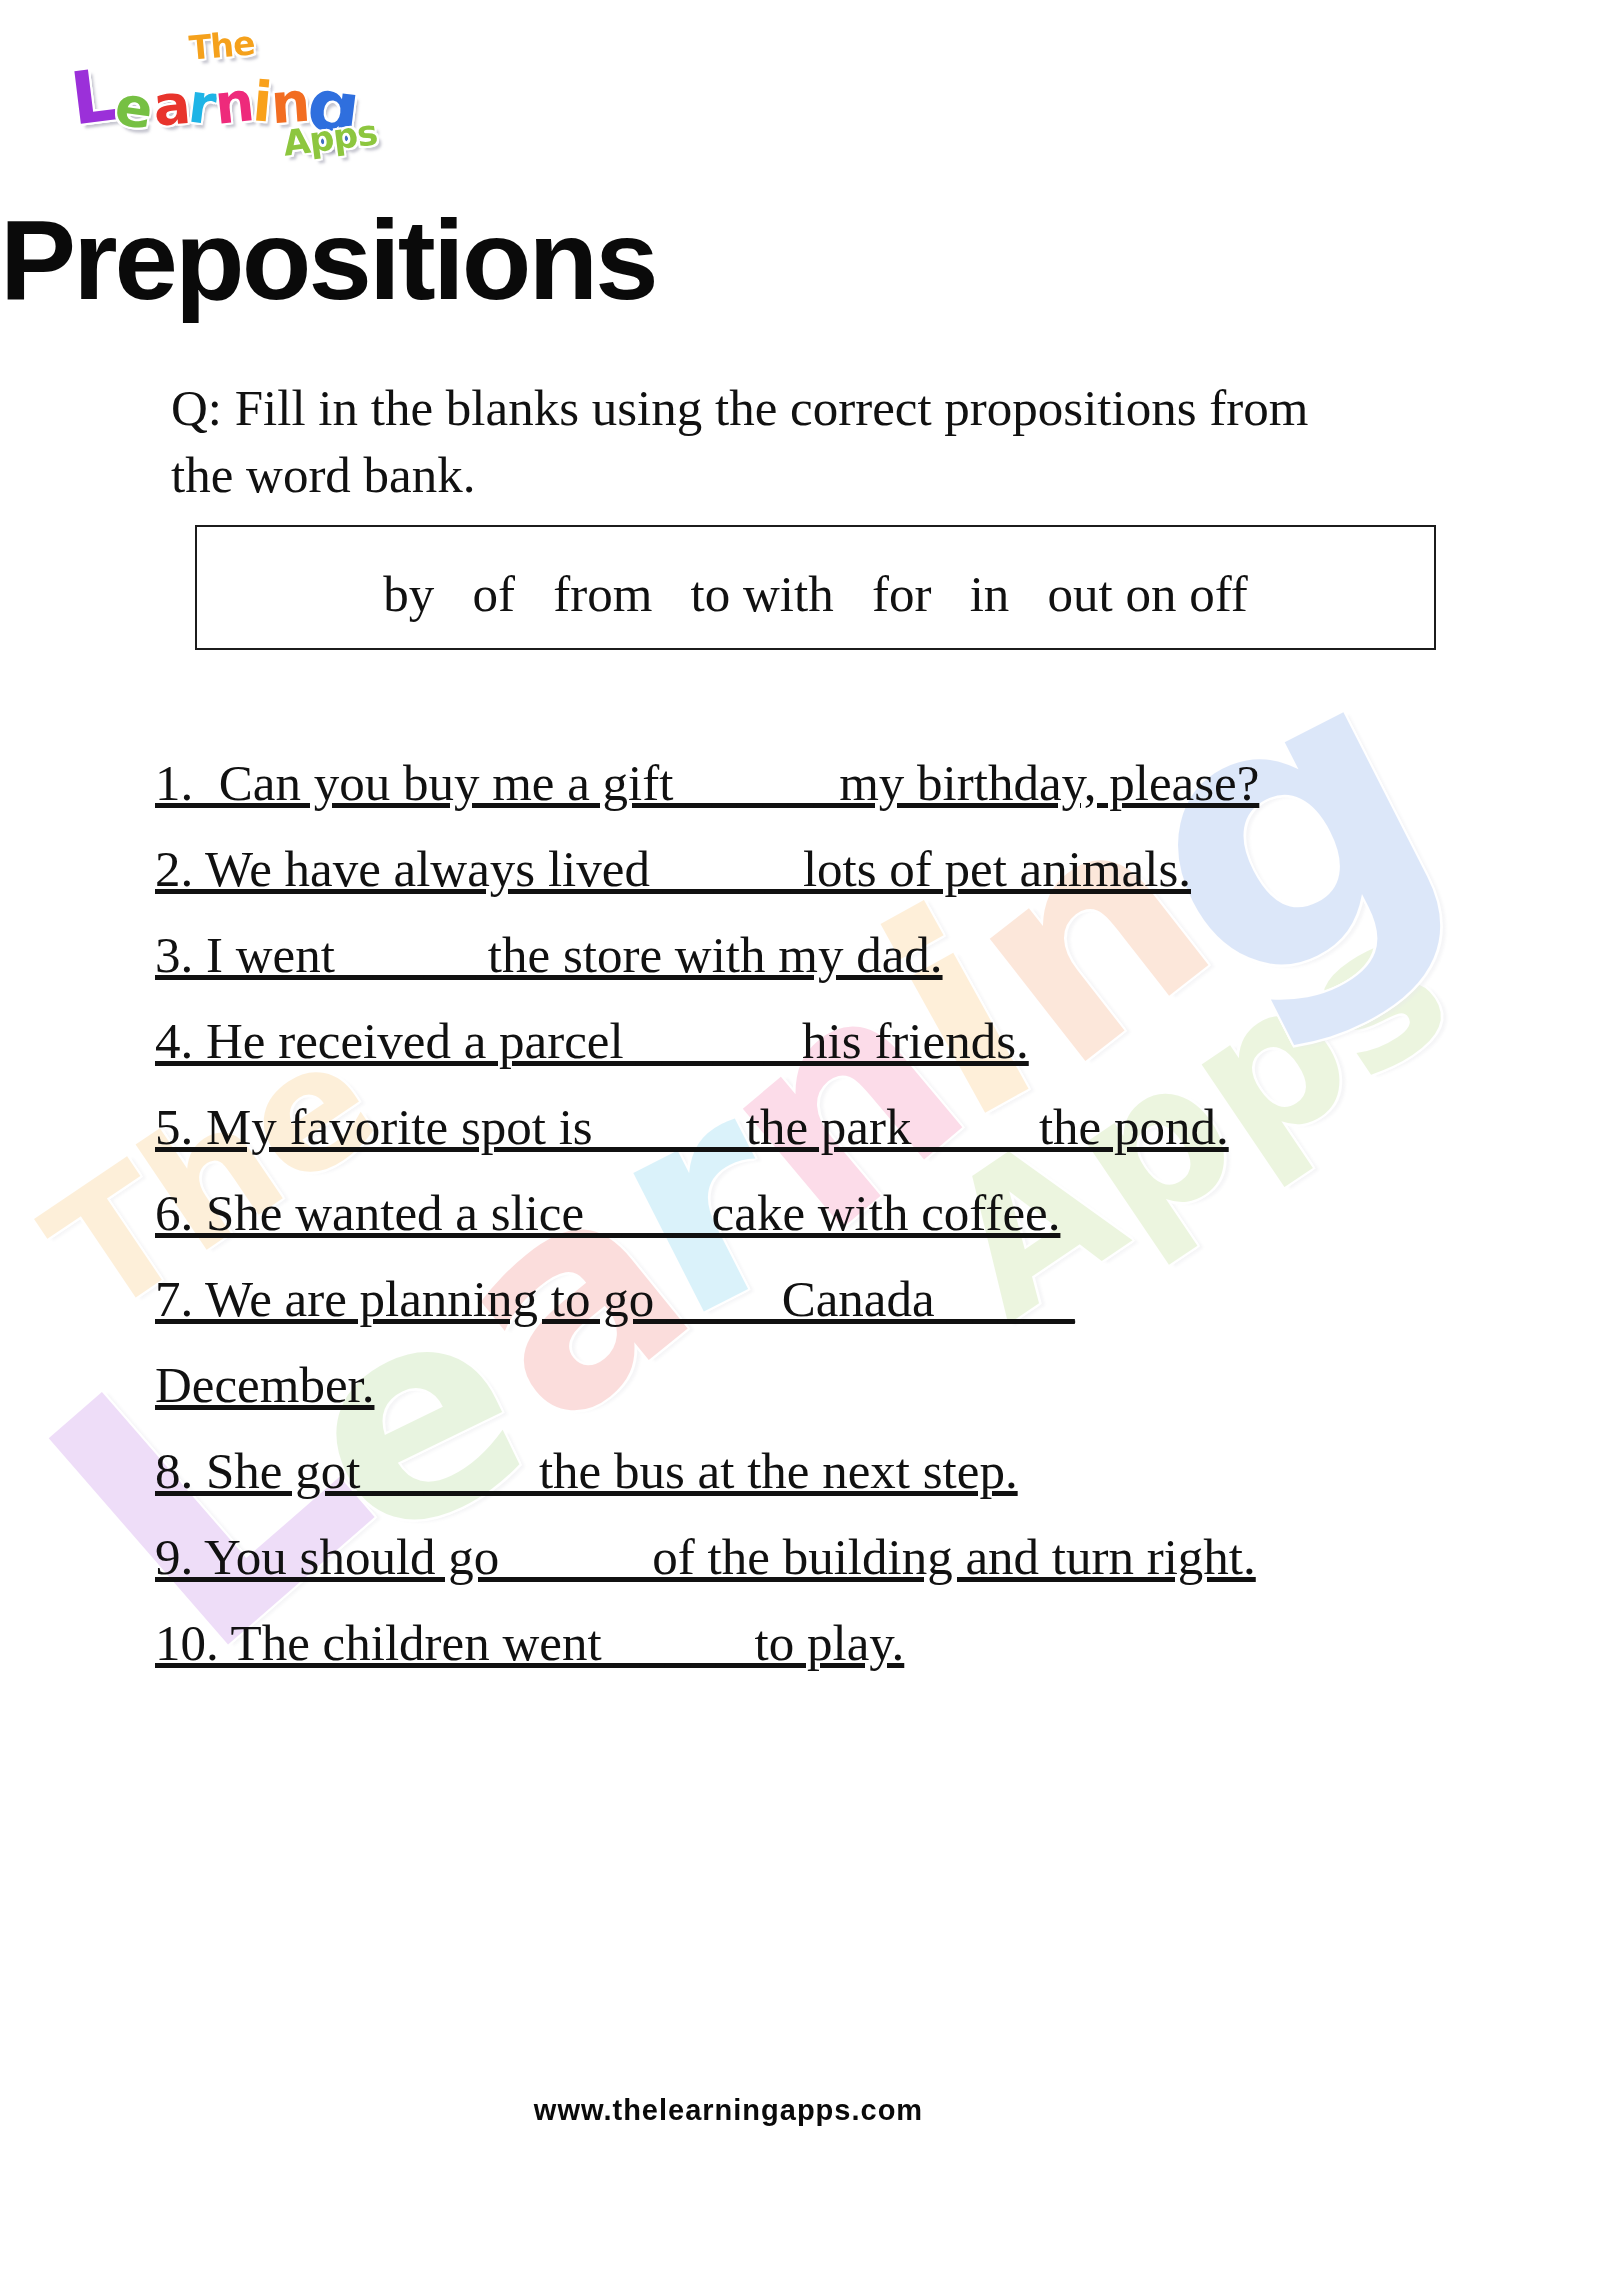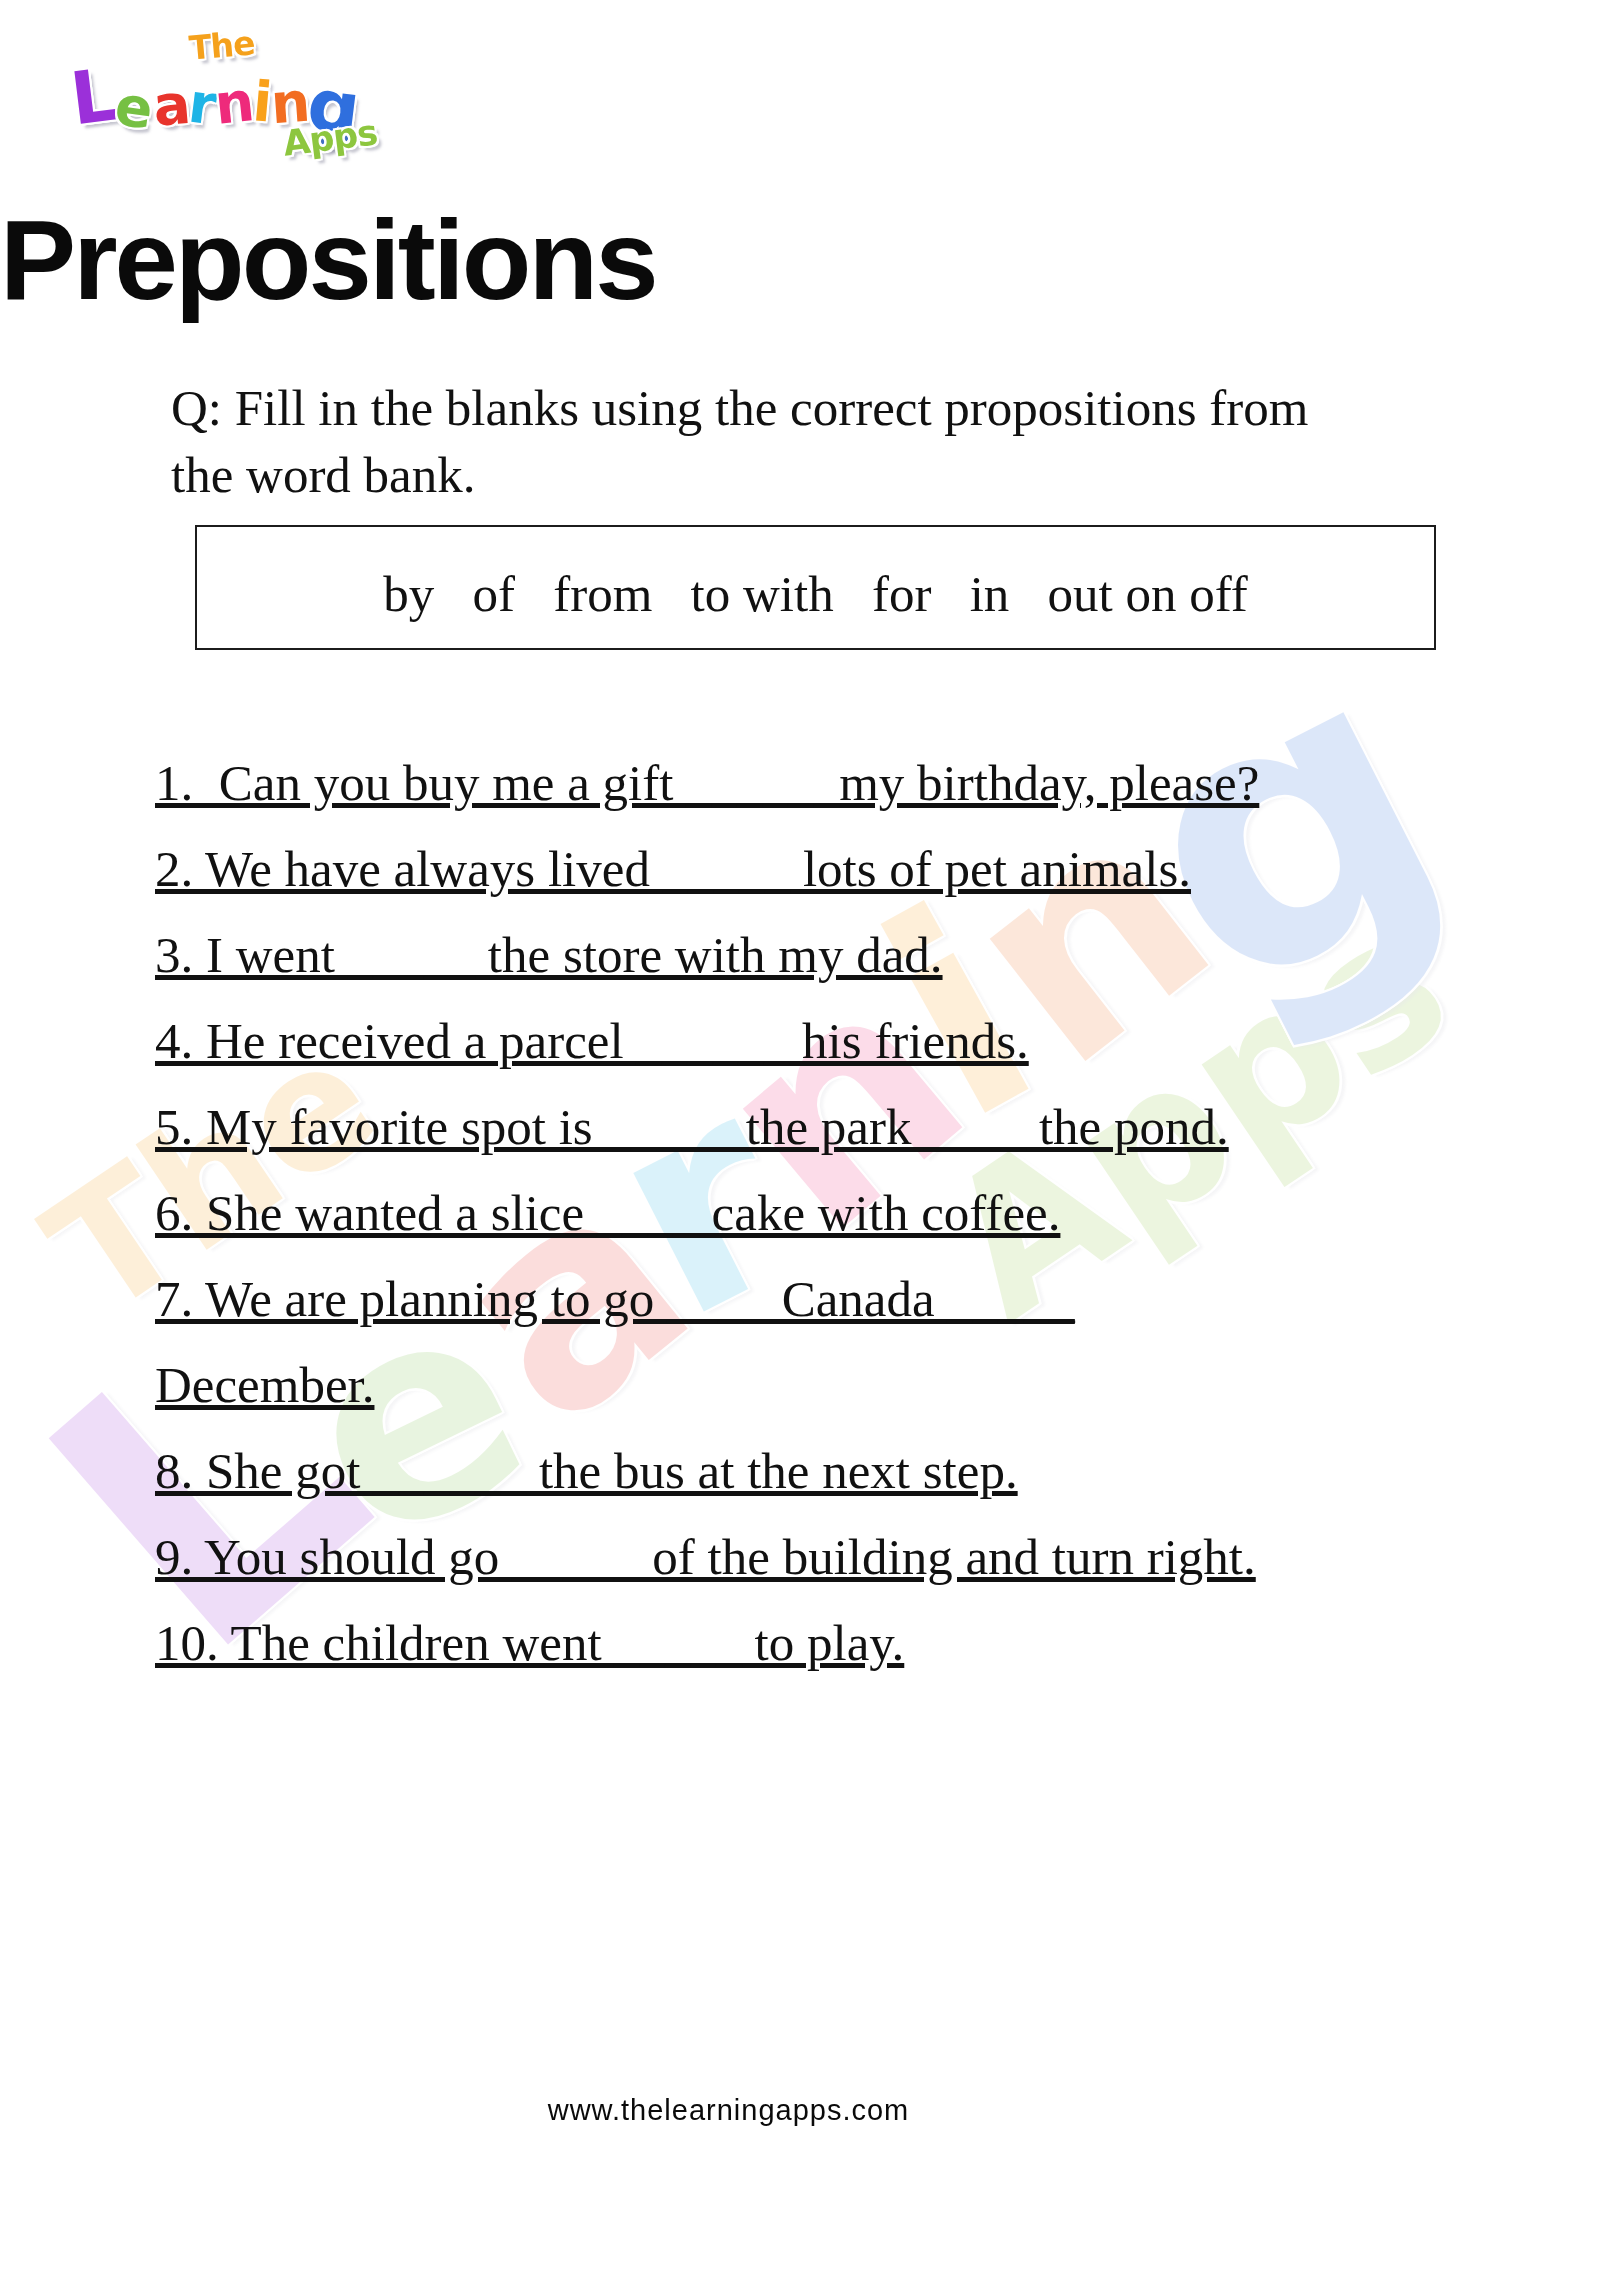--- a/index.html
+++ b/index.html
@@ -72,21 +72,21 @@
     display:flex; align-items:center; justify-content:center;
     font-size:51px;
   }
   .word-bank span { white-space:pre;margin-top:12px; }
   .sentences { position:absolute; left:155px; top:740px;text-decoration:underline; }
   .sentence { font-size:51px; line-height:86px; white-space:pre; }
   .footer {
     position:absolute; left:0; top:2094px; width:1457px; margin:0;
     text-align:center;
     font-family:"Liberation Sans", sans-serif;
-    font-weight:normal; font-size:29px; letter-spacing:1px;
+    font-weight:bold; font-size:29px; letter-spacing:1px;
     color:#0a0a0a;
   }
 </style>
 </head>
 <body>
 
 <div class="page">
 
   <div class="watermark" aria-hidden="true">
     <div class="wm-the bubble" style="color: rgb(245, 161, 28);">The</div>

